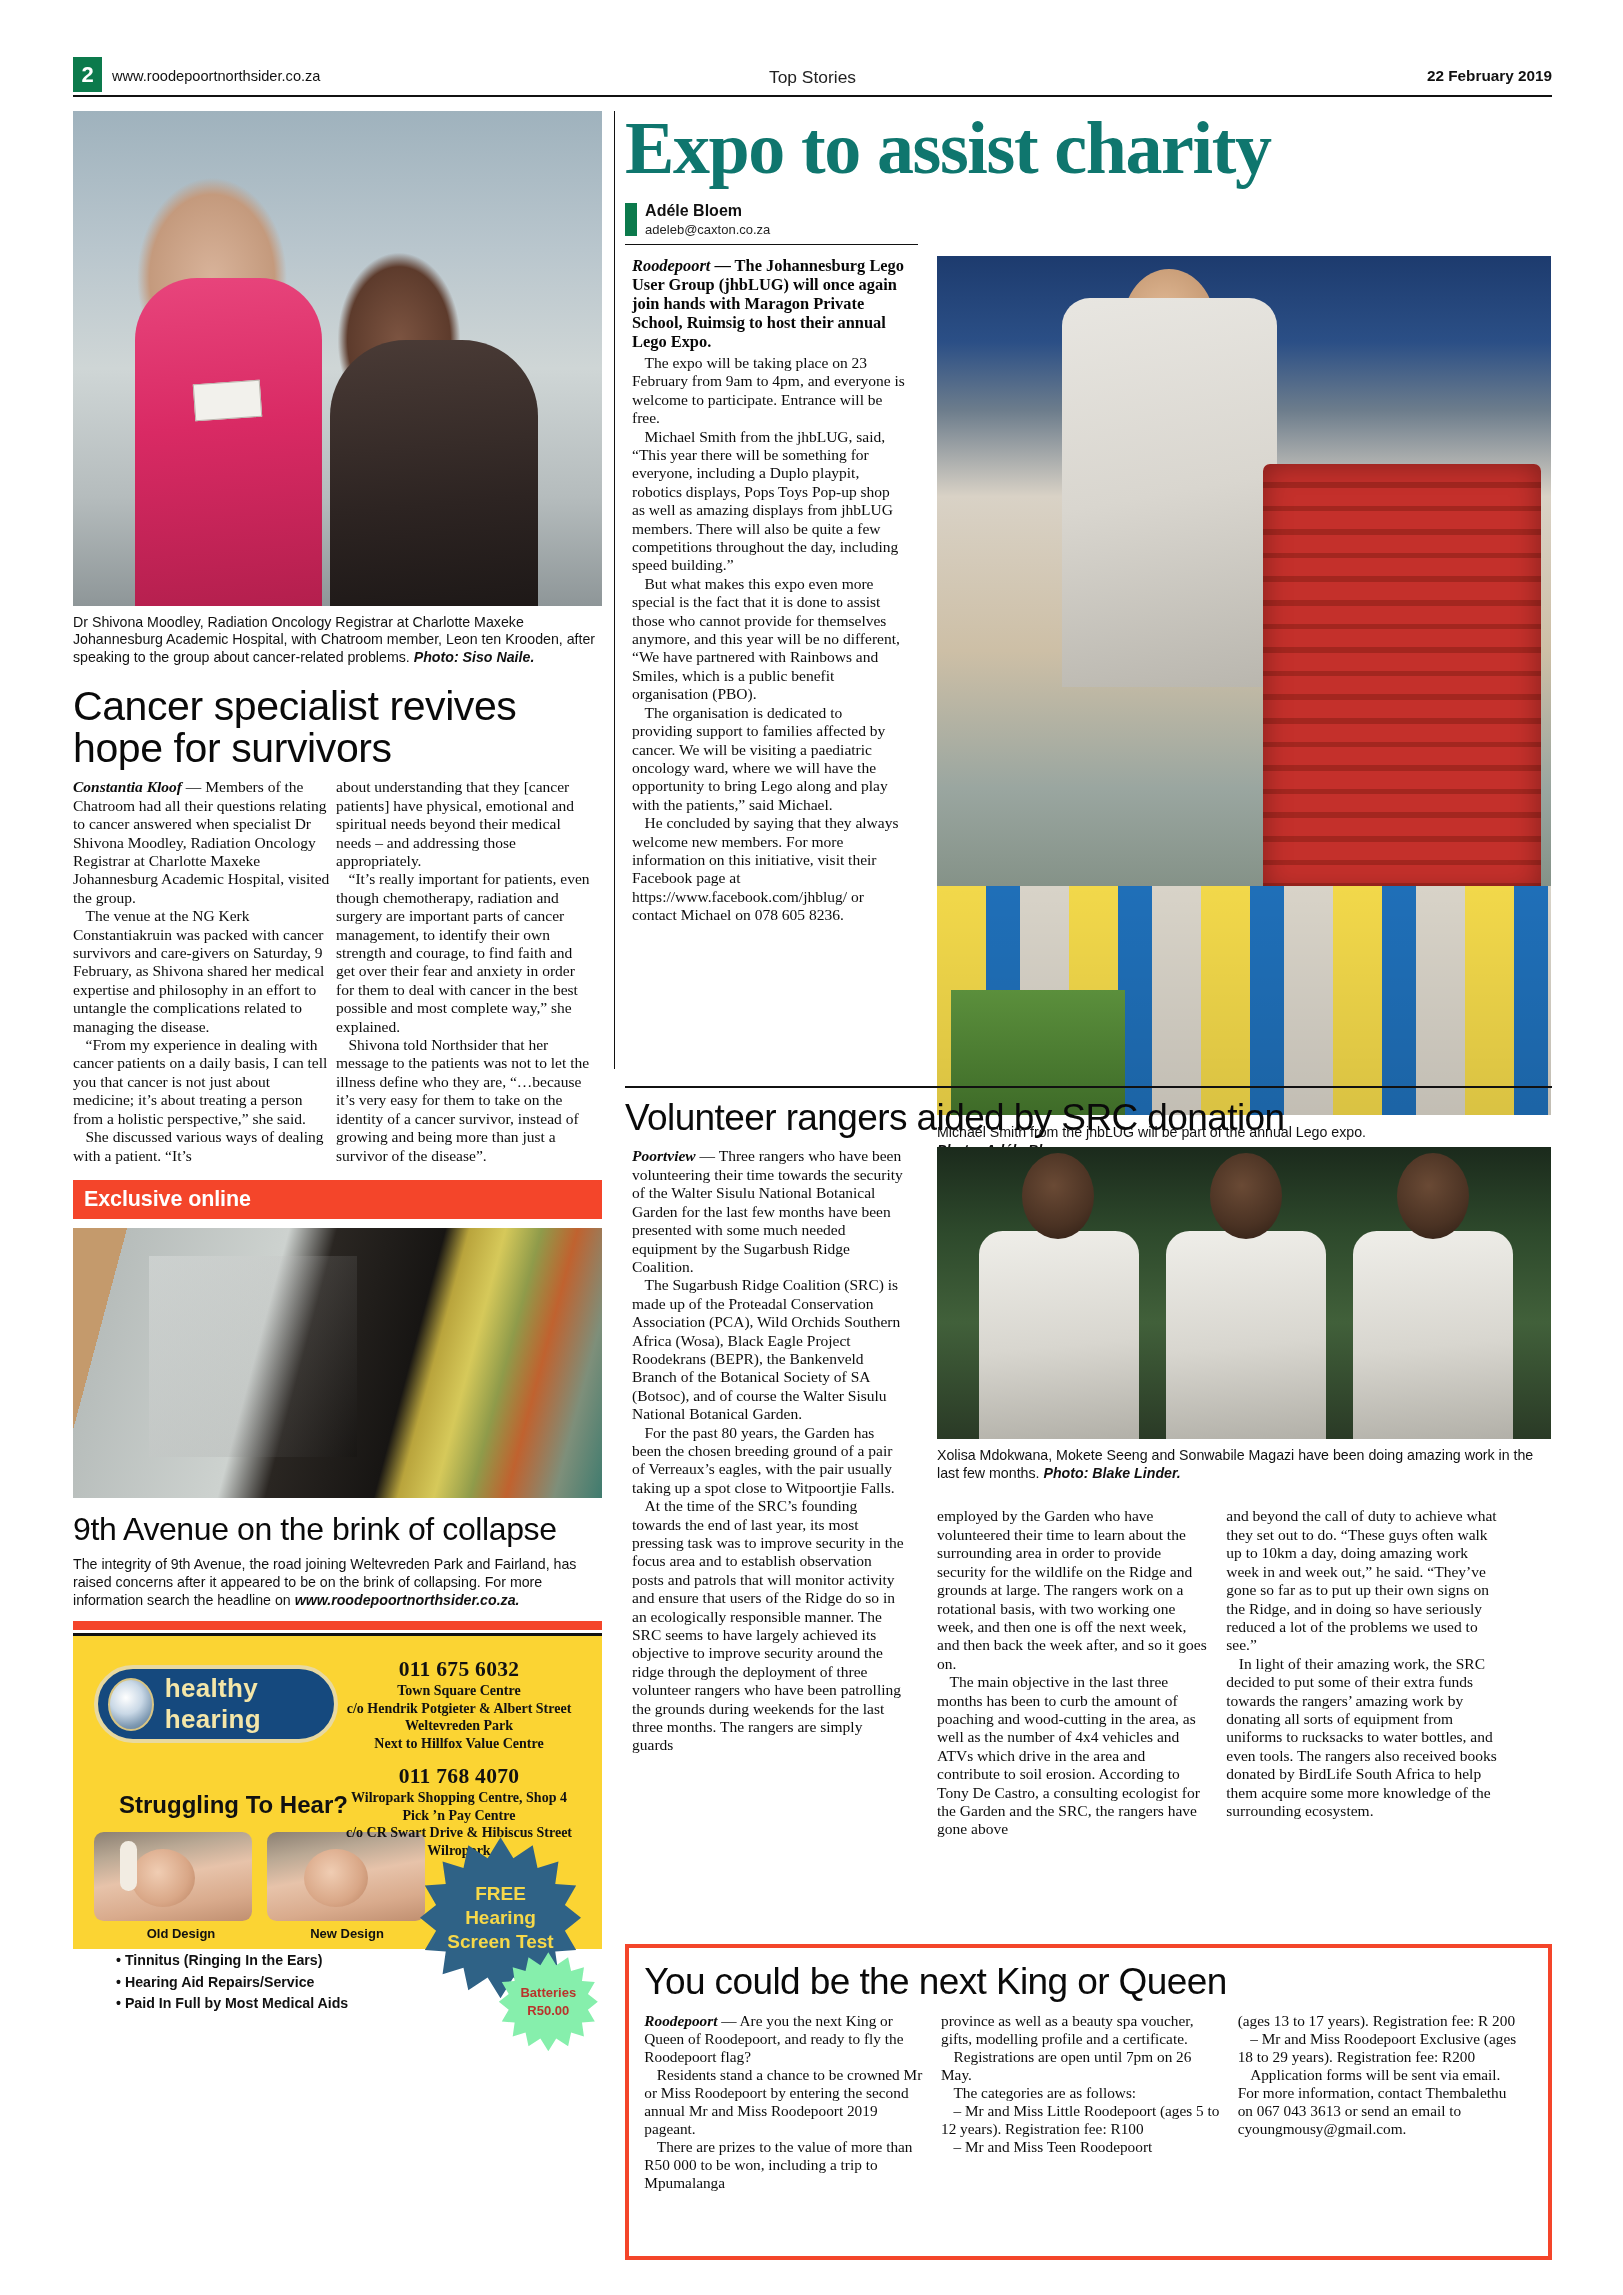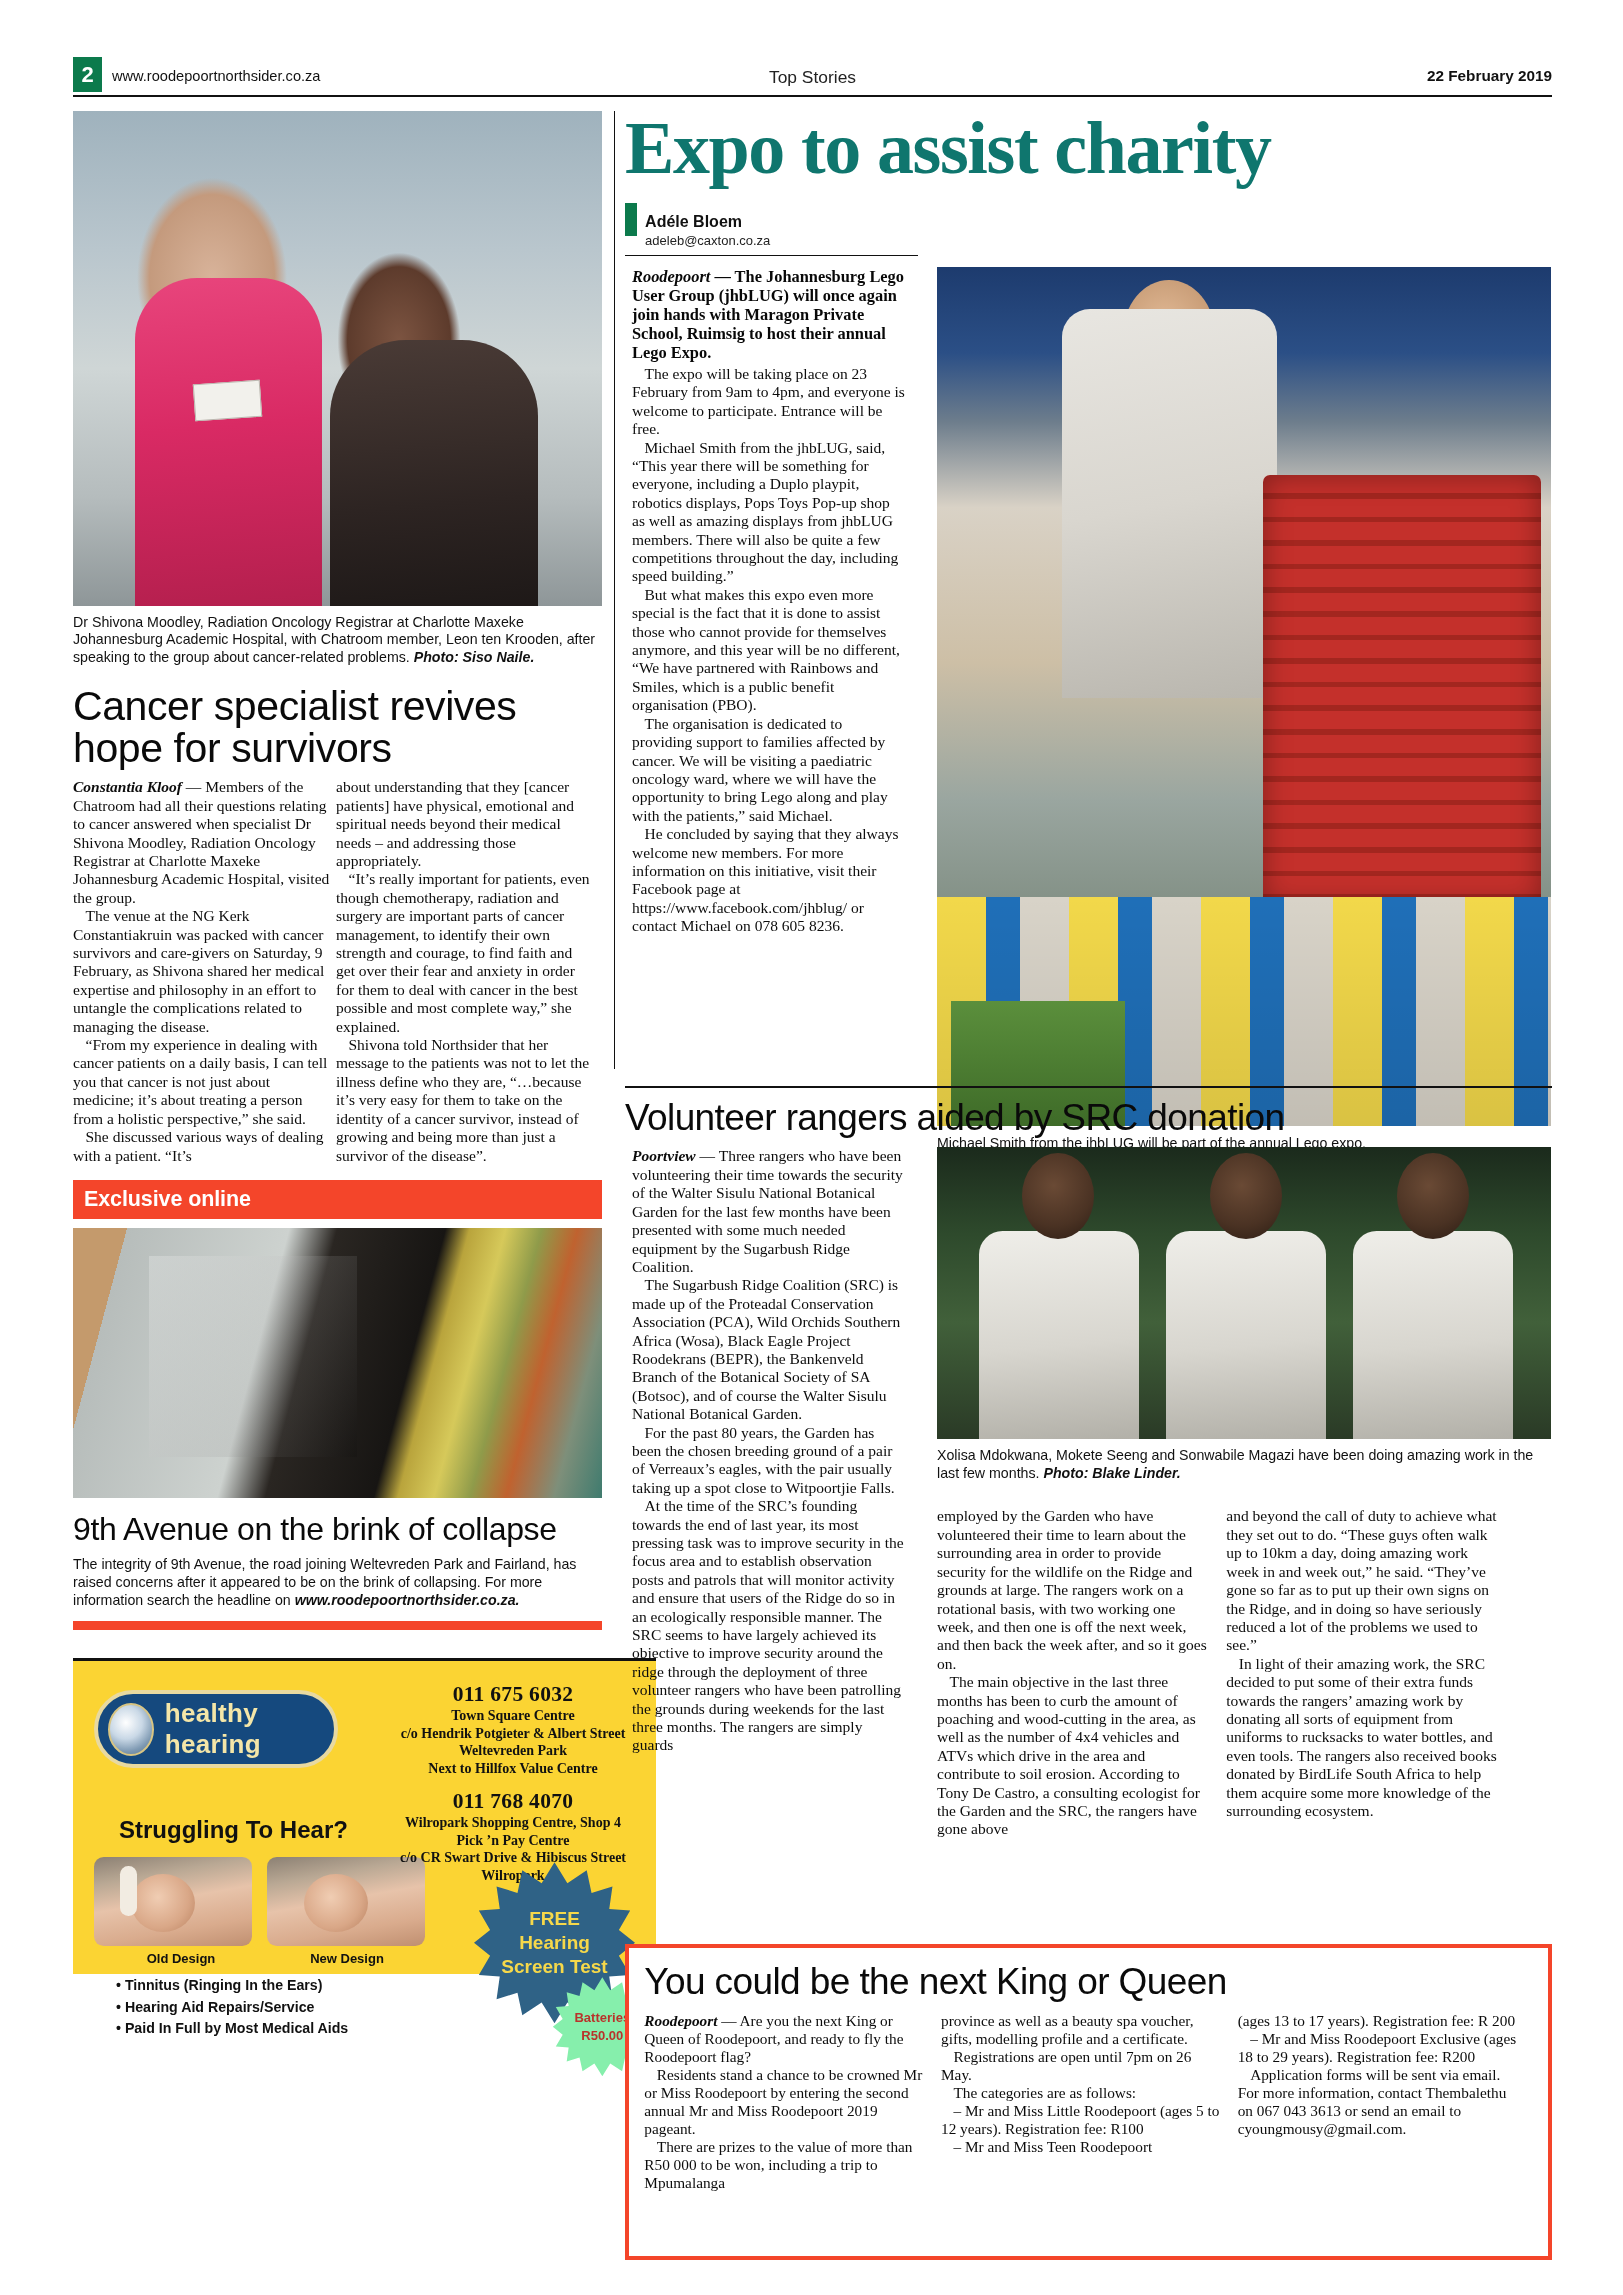--- a/index.html
+++ b/index.html
@@ -113,21 +113,21 @@
   .blurb {
     font-family:"Liberation Sans", sans-serif; font-size: 14.2px; line-height: 18px;
     color:#111; margin-top: 8.3px;
   }
   .blurb i { font-weight: bold; font-style: italic; }
 
   .red-rule { margin-top: 12.5px; width:529px; height: 9px; background:#f4452a; }
 
   
   .ad-hearing {
-    margin-top: 28px; width: 583px; height: 316px; background: #fbd433;
+    margin-top: 3px; width: 529px; height: 316px; background: #fbd433;
     position: relative; border-top: 3.5px solid #111;
   }
   .ad-logo {
     position:absolute; left: 21px; top: 29px; width: 244px; height: 78px;
     background: #15497e; border: 4.2px solid #e8d9a0; border-radius: 39px;
     display:flex; align-items:center;
   }
   .ad-logo-disc {
     width:53px; height:53px; margin-left:9.7px; border-radius:50%;
     background: radial-gradient(circle at 38% 36%, #ffffff 0%, #c9d8e6 40%, #7f9ab3 70%, #4f6e8c 100%);
@@ -193,21 +193,21 @@
   .vrule { position:absolute; left: 614px; top: 111px; width: 1.4px; height: 958px; background:#111; }
 
   .hl-expo {
     font-family:"Liberation Serif", serif; font-weight:bold;
     font-size: 74px; line-height: 74px; color:#0f766e; letter-spacing:-1.4px;
     white-space: nowrap;
   }
   .byline { margin-top: 16.7px; display:flex; gap: 8.3px; align-items:flex-start; width: 278px; }
   .byline-flag { width: 11.8px; height: 33px; background:#0c7a4c; margin-top:1.4px; }
   .byline-name {
-    font-family:"Liberation Sans", sans-serif; font-weight:bold; font-size:16px; color:#111;margin-top:11px;
+    font-family:"Liberation Sans", sans-serif; font-weight:bold; font-size:16px; color:#111;
   }
   .byline-mail {
     font-family:"Liberation Sans", sans-serif; font-size:13px; color:#222; margin-top: 2.1px;
   }
   .byline-rule { width: 293px; height: 1.4px; background:#111; margin-top: 7px; }
 
   .expo-wrap { position:relative; margin-top: 11px; }
   .expo-col {
     position:absolute; left: 7px; top: 0; width: 274px;
   }

